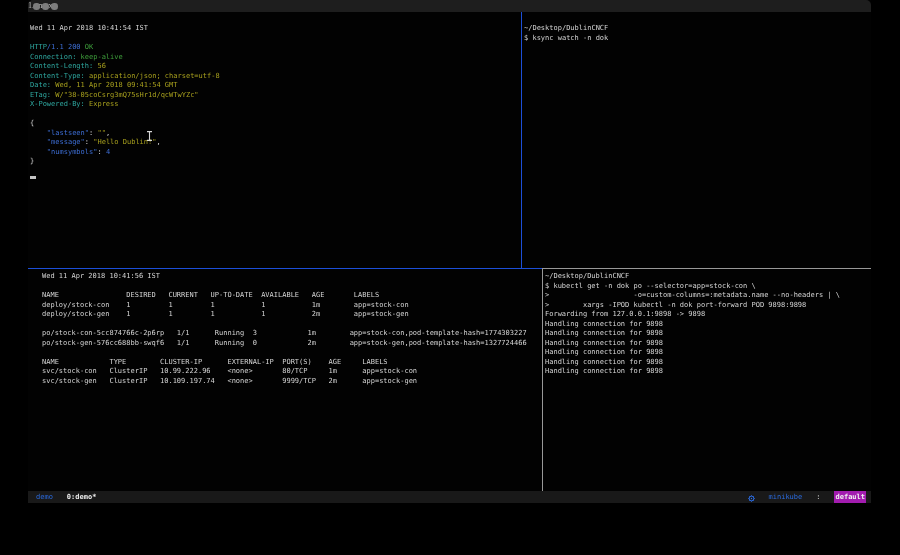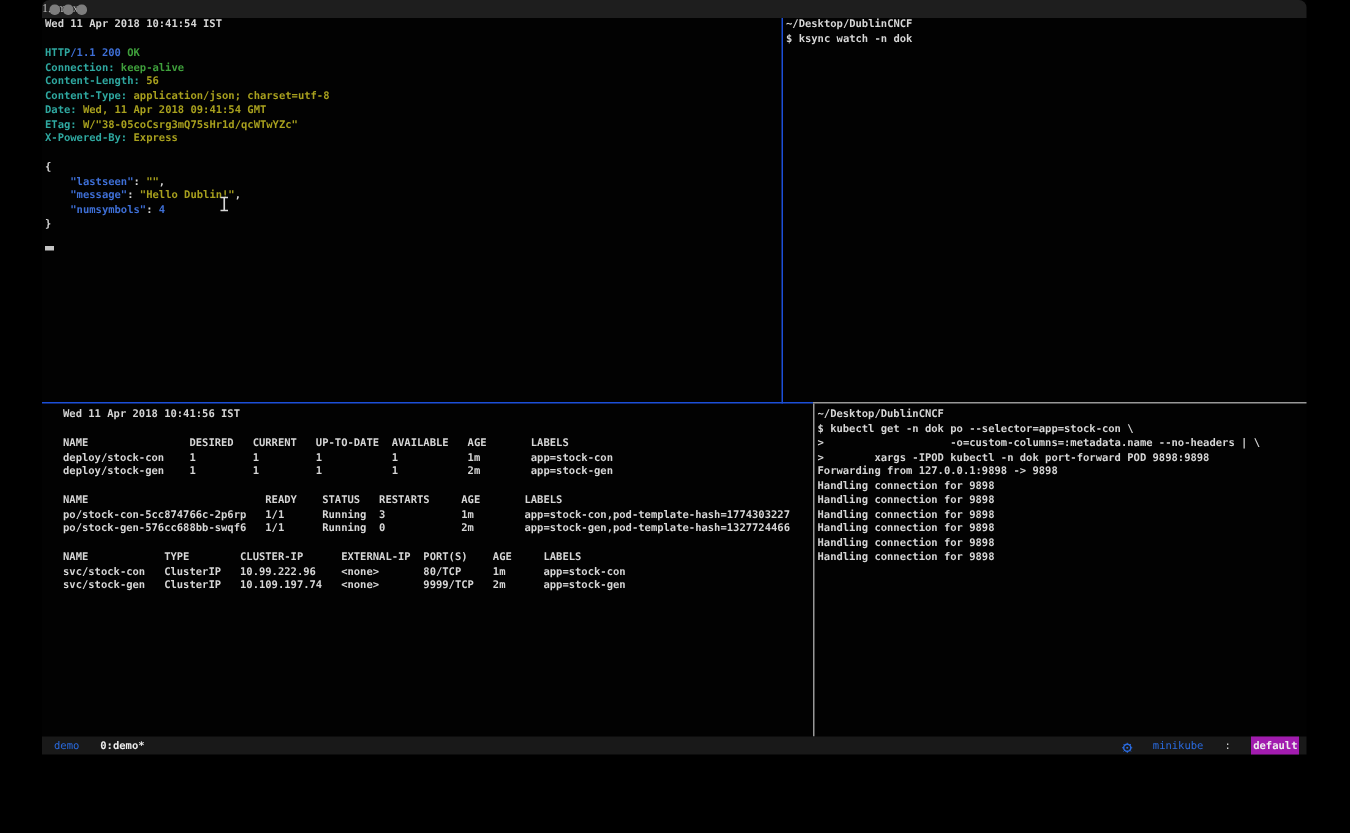--- a/index.html
+++ b/index.html
@@ -12,21 +12,21 @@
   body{position:relative;font-family:"DejaVu Sans Mono",monospace;}
 
   .window{position:absolute;left:28px;top:0;width:843px;height:503px;background:#020202;}
   .titlebar{position:absolute;left:0;top:0;width:100%;height:12px;background:var(--titlebar);
     border-radius:5px 5px 0 0;}
   .traffic{position:absolute;left:5px;top:3px;display:flex;gap:2.5px;}
   .dot{width:6.5px;height:6.5px;border-radius:50%;background:#7d7d7d;display:inline-block;}
   .title{text-align:left;font-family:Liberation Serif, serif;font-size:8px;
     color:#bdbdbd;line-height:12px;}
 
-  .pane{position:absolute;overflow:hidden;padding:0 0 0 2px;font-weight:bold;}
+  .pane{position:absolute;overflow:hidden;padding:12px 0 0 2px;}
   .pane-tl{left:0;top:12px;width:493px;height:256px;}
   .pane-tr{left:494px;top:12px;width:349px;height:256px;}
   .pane-bl{left:12px;top:269px;width:514px;height:222px;padding-top:3px;}
   .pane-br{left:515px;top:269px;width:328px;height:222px;padding-top:3px;}
 
   .tline{white-space:pre;font-size:7px;line-height:9.5px;min-height:9.5px;color:var(--foreground);}
   .c-cyan{color:var(--cyan);}
   .c-yellow{color:var(--yellow);}
   .c-green{color:var(--green);}
   .c-blue{color:var(--blue);}
@@ -90,21 +90,20 @@
       <div class="tline">$ ksync watch -n dok</div>
     </div>
 
   <div class="pane pane-bl">
       <div class="tline">Wed 11 Apr 2018 10:41:56 IST</div>
       <div class="tline"> </div>
       <div class="tline">NAME                DESIRED   CURRENT   UP-TO-DATE  AVAILABLE   AGE       LABELS</div>
       <div class="tline">deploy/stock-con    1         1         1           1           1m        app=stock-con</div>
       <div class="tline">deploy/stock-gen    1         1         1           1           2m        app=stock-gen</div>
       <div class="tline"> </div>
-      <div class="tline">NAME                            READY    STATUS   RESTARTS     AGE       LABELS</div>
       <div class="tline">po/stock-con-5cc874766c-2p6rp   1/1      Running  3            1m        app=stock-con,pod-template-hash=1774303227</div>
       <div class="tline">po/stock-gen-576cc688bb-swqf6   1/1      Running  0            2m        app=stock-gen,pod-template-hash=1327724466</div>
       <div class="tline"> </div>
       <div class="tline">NAME            TYPE        CLUSTER-IP      EXTERNAL-IP  PORT(S)    AGE     LABELS</div>
       <div class="tline">svc/stock-con   ClusterIP   10.99.222.96    &lt;none&gt;       80/TCP     1m      app=stock-con</div>
       <div class="tline">svc/stock-gen   ClusterIP   10.109.197.74   &lt;none&gt;       9999/TCP   2m      app=stock-gen</div>
     </div>
 
   <div class="pane pane-br">
       <div class="tline">~/Desktop/DublinCNCF</div>

